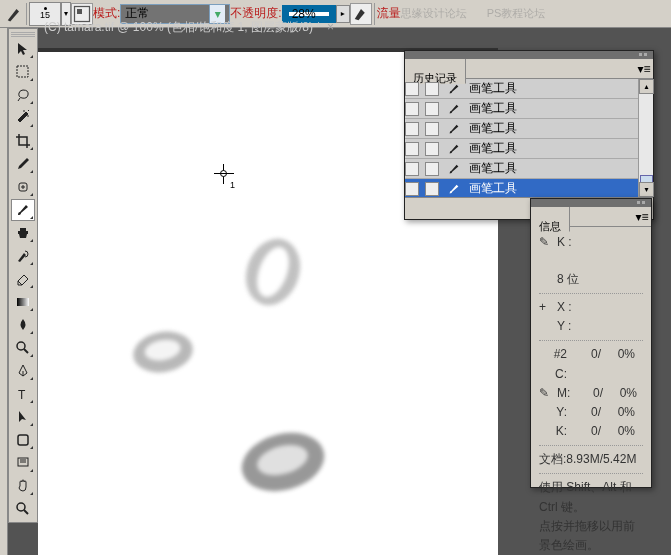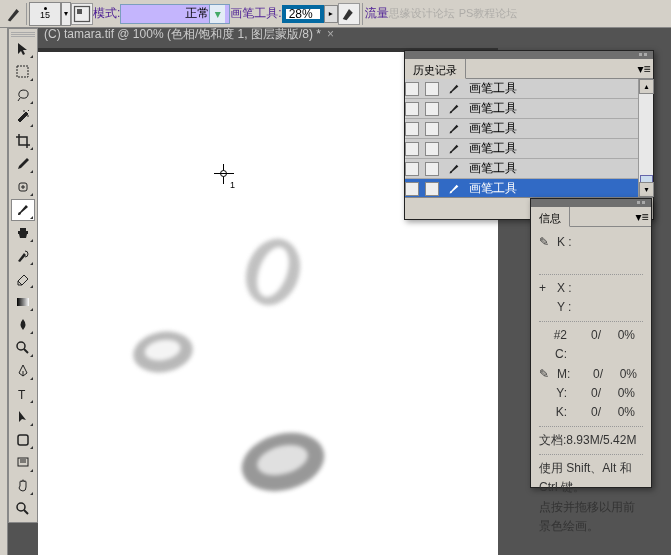--- a/index.html
+++ b/index.html
@@ -5,55 +5,55 @@
 * { margin: 0; padding: 0; box-sizing: border-box; font-family: "SimSun", Arial, sans-serif; font-size: 12px; }
 body { background: #535353; width: 671px; height: 555px; overflow: hidden; position: relative; }
 
 .options-bar { background: #d4d0c8; height: 28px; display: flex; align-items: center; padding: 0 4px; gap: 0; border-bottom: 1px solid #888; }
 .opt-icon { width: 20px; height: 20px; display: flex; align-items: center; justify-content: center; }
 .brush-preview { width: 32px; height: 24px; background: #eaeaea; border: 1px solid #888; display: flex; flex-direction: column; align-items: center; justify-content: center; position: relative; }
 .brush-dot { width: 3px; height: 3px; background: #000; border-radius: 50%; }
 .brush-size { font-size: 9px; }
 .tiny-arrow { width: 10px; height: 24px; background: #eaeaea; border: 1px solid #888; display: flex; align-items: center; justify-content: center; font-size: 8px; }
 .sq-icon { width: 22px; height: 22px; border: 1px solid #999; background: #eee; display: flex; align-items: center; justify-content: center; }
-.label { color: #4c1d95; }
-.dropdown { background: #c4b5fd; border: 1px solid #7b9ebd; height: 20px; width: 110px; display: flex; align-items: center; padding: 0 4px; justify-content: flex-end; }
+.label { color: #b91c1c; }
+.dropdown { background: #737373; border: 1px solid #7b9ebd; height: 20px; width: 110px; display: flex; align-items: center; padding: 0 4px; justify-content: space-between; }
 .dd-arrow { background: #e3ecf6; border-left: 1px solid #7b9ebd; width: 16px; height: 18px; display: flex; align-items: center; justify-content: center; color: #4a6; }
-.opacity-box { background: #fff; border: 4px solid #0369a1; width: 42px; height: 18px; padding: 0 3px; display: flex; align-items: center; }
+.opacity-box { background: #fff; border: 7px solid #0369a1; width: 54px; height: 18px; padding: 0 3px; display: flex; align-items: center; }
 .arrow-btn { width: 14px; height: 18px; border: 1px solid #888; background: #ddd; display: flex; align-items: center; justify-content: center; font-size: 8px; }
 .vert-sep { width: 1px; height: 22px; background: #999; margin: 0 2px; }
 .watermark { color: #888; font-size: 11px; opacity: 0.5; }
 
 .left-sidebar { position: absolute; left: 0; top: 28px; width: 8px; height: 527px; background: #d4d0c8; border-right: 1px solid #888; }
 
 .toolbox { position: absolute; left: 8px; top: 28px; width: 30px; background: #d4d0c8; border: 1px solid #888; display: flex; flex-direction: column; padding: 2px; gap: 1px; }
 .toolbox .grip { height: 6px; background: repeating-linear-gradient(0deg, #aaa, #aaa 1px, #d4d0c8 1px, #d4d0c8 2px); }
 .tool { width: 24px; height: 22px; display: flex; align-items: center; justify-content: center; border: 1px solid transparent; position: relative; }
 .tool.active { background: #fff; border: 1px solid #888; }
 .tool svg { width: 16px; height: 16px; }
 .tool .tri { position: absolute; right: 1px; bottom: 1px; width: 0; height: 0; border-right: 3px solid #333; border-top: 3px solid transparent; }
 
-.doc-tab { position: absolute; left: 38px; top: 24px; height: 20px; display: flex; align-items: center; padding: 2px 6px; color: #ccc; font-size: 11px; gap: 6px; }
+.doc-tab { position: absolute; left: 38px; top: 17px; height: 20px; display: flex; align-items: center; padding: 2px 6px; color: #ccc; font-size: 11px; gap: 6px; }
 .doc-tab .close { color: #aaa; }
 
 .canvas-area { position: absolute; left: 38px; top: 48px; width: 460px; height: 507px; background: #fff; border-top: 4px solid #333; overflow: hidden; }
 .cursor-cross { position: absolute; left: 176px; top: 112px; width: 20px; height: 20px; }
 .cursor-cross::before, .cursor-cross::after { content: ''; position: absolute; background: #000; }
 .cursor-cross::before { left: 9px; top: 0; width: 1px; height: 20px; }
 .cursor-cross::after { top: 9px; left: 0; height: 1px; width: 20px; }
 .cursor-cross .circ { position: absolute; left: 6px; top: 6px; width: 7px; height: 7px; border: 1px solid #000; border-radius: 50%; background: #fff; }
 .cursor-sub { position: absolute; left: 192px; top: 128px; font-size: 9px; }
 .stroke { position: absolute; filter: blur(2px); opacity: 0.6; }
 
 .panel { position: absolute; background: #d4d0c8; border: 1px solid #222; box-shadow: 2px 2px 6px rgba(0,0,0,0.4); }
 .panel-header { background: #6f6f6f; height: 8px; position: relative; }
 .panel-header .dots { position: absolute; right: 6px; top: 2px; display: flex; gap: 2px; }
 .panel-header .dots span { width: 3px; height: 3px; background: #aaa; }
 .panel-tabs { display: flex; background: #d4d0c8; border-bottom: 1px solid #888; height: 20px; }
-.panel-tab { padding: 4px 8px; background: #d4d0c8; border-right: 1px solid #888; font-size: 11px; }
+.panel-tab { padding: 12px 8px; background: #d4d0c8; border-right: 1px solid #888; font-size: 11px; }
 .panel-tab.active { background: #d4d0c8; border-bottom: 1px solid #d4d0c8; margin-bottom: -1px; }
 .panel-menu { margin-left: auto; width: 18px; display: flex; align-items: center; justify-content: center; }
 
 .history-panel { left: 404px; top: 50px; width: 250px; }
 .history-list { background: #cfcfcf; max-height: 118px; overflow: hidden; }
 .history-row { display: flex; align-items: center; height: 20px; border-bottom: 1px solid #aaa; padding-left: 0; gap: 6px; }
 .history-row.selected { background: #316ac5; color: #fff; }
 .history-row .check { width: 14px; height: 14px; border: 1px solid #888; background: #eee; }
 .history-row .hicon { width: 18px; display: flex; justify-content: center; }
 .history-scrollbar { position: absolute; right: 0; top: 28px; width: 15px; height: 118px; background: #e8e8e8; border-left: 1px solid #999; }
@@ -89,34 +89,34 @@
       <svg viewBox="0 0 16 16">
         <rect x="2" y="2" width="12" height="12" fill="none" stroke="#555"></rect>
         <rect x="4" y="4" width="4" height="4" fill="#555"></rect>
       </svg>
     </div>
   <span class="label">模式:</span>
   <div class="dropdown">
     <span>正常</span>
     <div class="dd-arrow">▾</div>
   </div>
-  <span class="label">画笔工具:</span>
+  <span class="label">不透明度:</span>
   <div class="opacity-box">
       <span>28%</span>
     </div>
   <div class="arrow-btn">▸</div>
   <div class="sq-icon">
       <svg viewBox="0 0 16 16">
         <path d="M3 12 L8 4 L11 7 L6 13 Z" fill="#333"></path>
       </svg>
     </div>
   <div class="vert-sep"></div>
   <span class="label">流量</span>
   <span class="watermark">思缘设计论坛</span>
-  <span class="watermark" style="margin-left:4px">PS教程论坛</span>
+  <span class="watermark" style="margin-left:20px">PS教程论坛</span>
 </div>
 
 <div class="left-sidebar"></div>
 
 <div class="toolbox">
   <div class="grip"></div>
   <div class="tool">
       <svg viewBox="0 0 16 16">
         <path d="M3 2 L3 13 L6 10 L8 14 L10 13 L8 9 L12 9 Z" fill="#222"></path>
       </svg>
@@ -388,20 +388,21 @@
   <div class="panel-tabs">
     <div class="panel-tab active">信息</div>
     <div class="panel-menu">▾≡</div>
   </div>
   <div class="info-body">
     <div class="info-row">
         <span class="info-icon">✎</span>
         <span>K :</span>
       </div>
     <br>
+    <div style="padding-left:18px">8 位</div>
     <div class="info-sep"></div>
     <div class="info-row">
         <span class="info-icon">+</span>
         <span>X :</span>
       </div>
     <div class="info-row">
         <span class="info-icon"></span>
         <span>Y :</span>
       </div>
     <div class="info-sep"></div>

